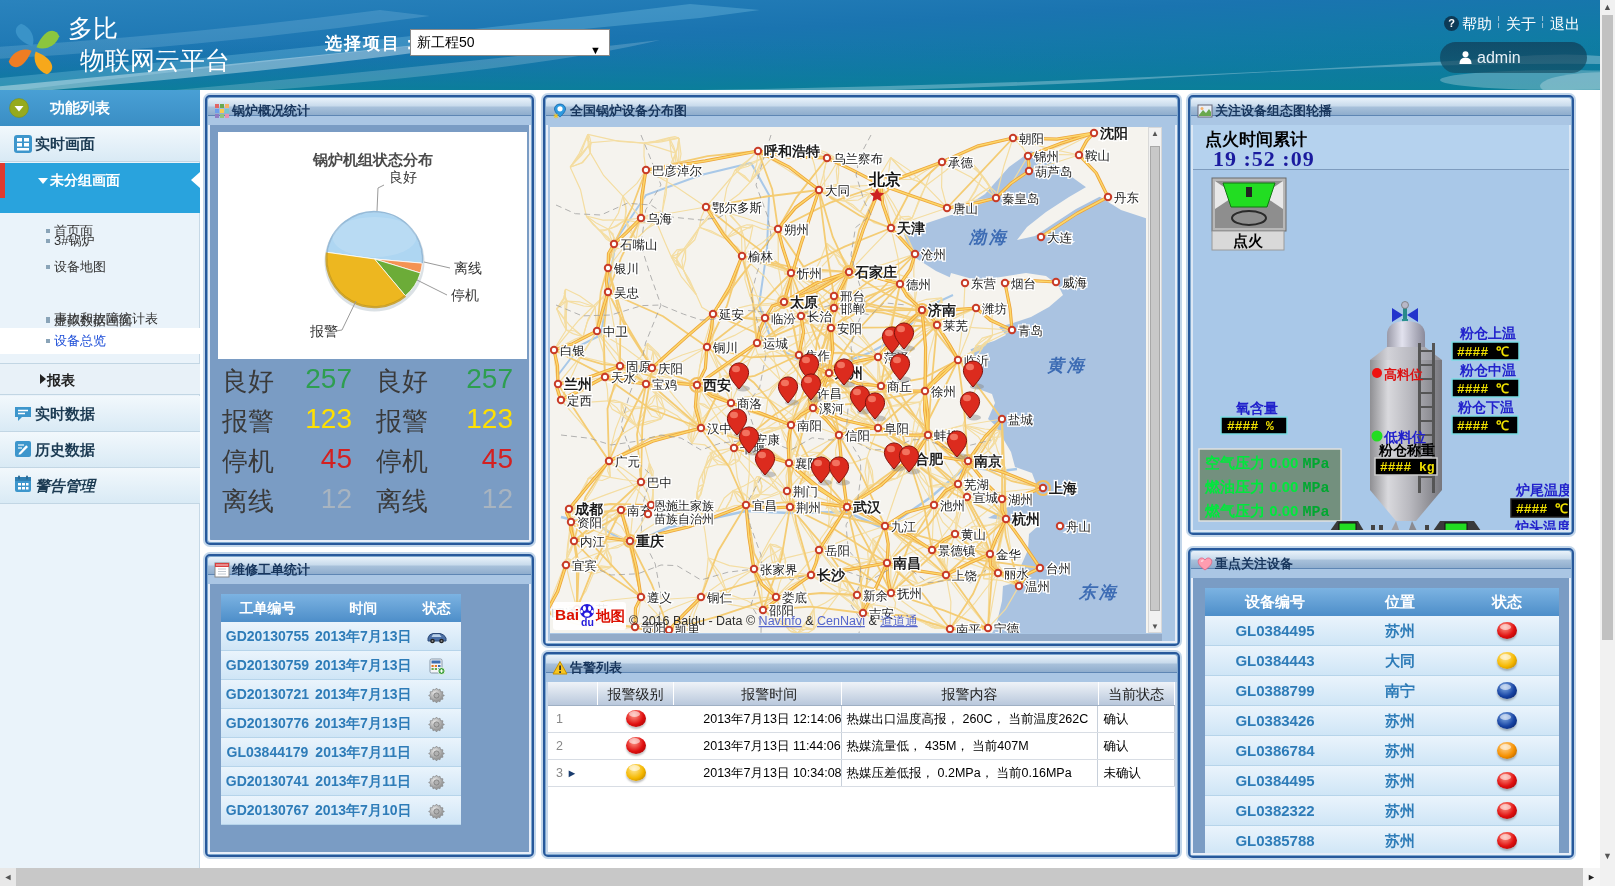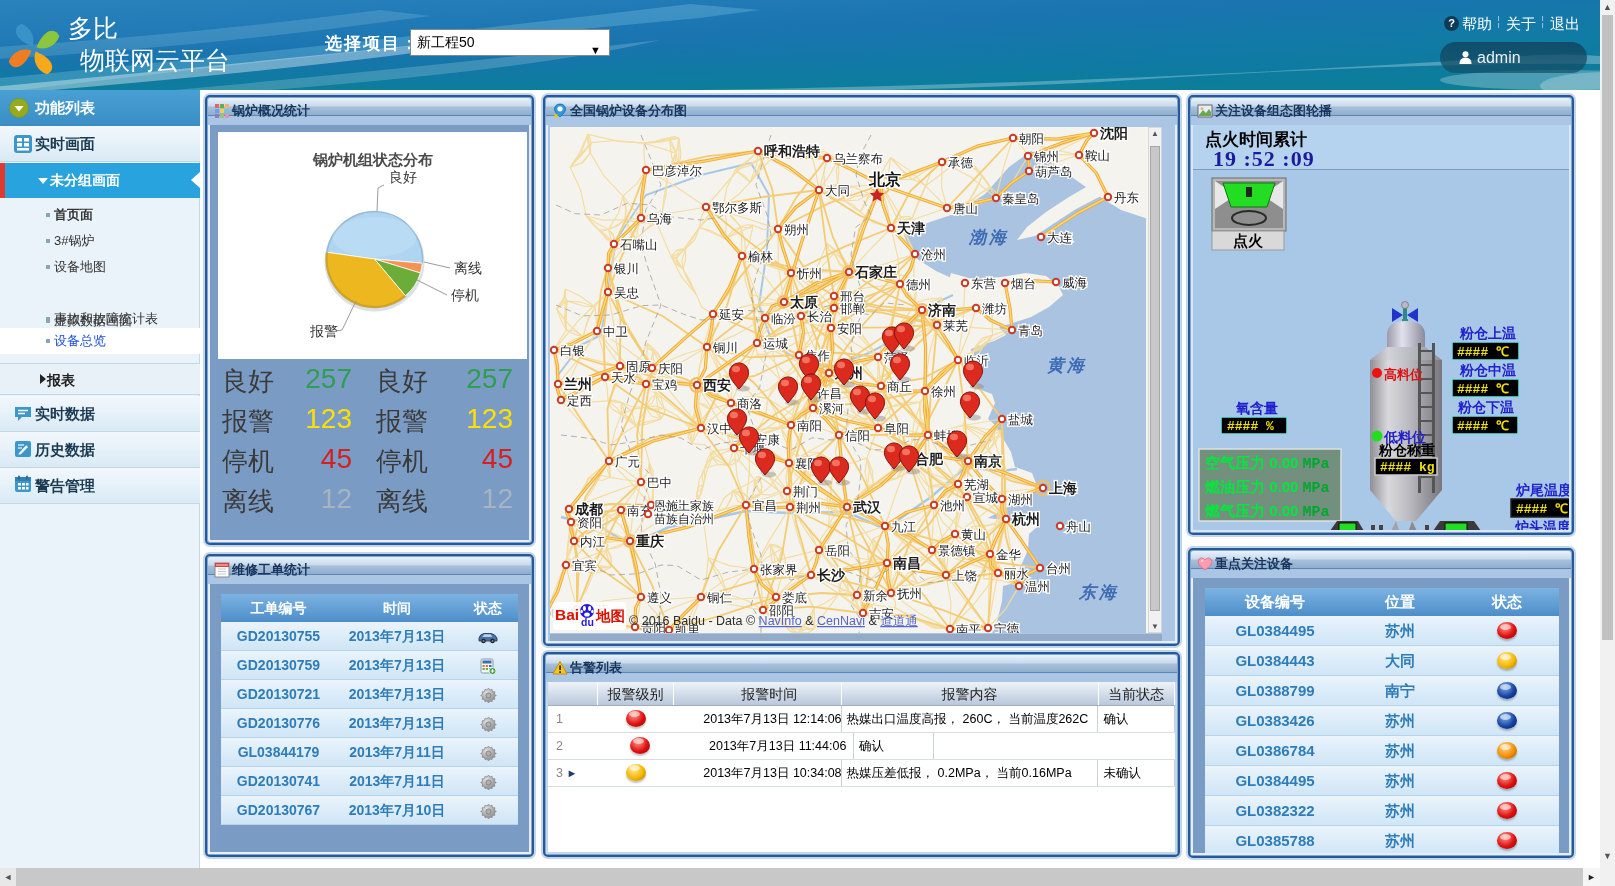--- a/index.html
+++ b/index.html
@@ -21,23 +21,23 @@
 
 #vsb { left:1600px; top:0; width:15px; height:886px; background:#f1f1f1; }
 #vsb .thumb { position:absolute; left:2px; top:15px; width:11px; height:625px; background:#c1c1c1; }
 #hsb { left:0; top:868px; width:1600px; height:18px; background:#c8c8c8; }
 #hsb .lbtn { position:absolute; left:0; top:0; width:16px; height:18px; background:#e8e8e8; color:#555; font-size:9px; text-align:center; line-height:18px; }
 #hsb .rbtn { position:absolute; left:1583px; top:0; width:17px; height:18px; background:#f5f5f5; color:#222; font-size:9px; text-align:center; line-height:18px; }
 #corner { left:1600px; top:850px; width:15px; height:14px; background:#f1f1f1; color:#555; font-size:9px; text-align:center; line-height:13px; }
 
 
 #sidebar { left:0; top:90px; width:200px; height:781px; background:#eaf3fa; border-right:1px solid #c6d8e6; }
-.sb-head { position:absolute; left:0; top:0; width:200px; height:36px; background:linear-gradient(#49a0d5,#3a8ec4); color:#fff; font-size:15px; font-weight:bold; line-height:36px; padding-left:35px; }
+.sb-head { position:absolute; left:0; top:0; width:200px; height:36px; background:linear-gradient(#49a0d5,#3a8ec4); color:#fff; font-size:15px; font-weight:bold; line-height:36px; padding-left:50px; }
 .sb-item { position:absolute; left:0; width:200px; height:36px; background:linear-gradient(#f2f8fc,#d9eaf5); border-bottom:1px solid #c2d6e4; color:#1b3a52; font-size:15px; font-weight:bold; line-height:35px; padding-left:35px; }
-.sb-sel { position:absolute; left:0; top:73px; width:200px; height:35px; background:#29a3dd; color:#fff; font-size:14px; font-weight:bold; line-height:35px; padding-left:50px; }
+.sb-sel { position:absolute; left:0; top:73px; width:200px; height:50px; background:#29a3dd; color:#fff; font-size:14px; font-weight:bold; line-height:35px; padding-left:50px; }
 .sb-sel .red { position:absolute; left:0; top:0; width:5px; height:35px; background:#e03a2f; }
 .sb-sel .tri { position:absolute; left:38px; top:15px; width:0; height:0; border-left:5px solid transparent; border-right:5px solid transparent; border-top:6px solid #fff; }
 .sb-sel .notch { position:absolute; right:0; top:9px; width:0; height:0; border-top:8px solid transparent; border-bottom:8px solid transparent; border-right:9px solid #fff; }
 .sb-sub { position:absolute; left:0; width:200px; height:26px; color:#333; font-size:13px; line-height:26px; padding-left:54px; }
 .sb-sub .bullet { position:absolute; left:46px; top:11px; width:4px; height:4px; background:#8aa4b8; }
 .sb-sub.cur { background:#fff; color:#1d4ed8; }
 .sb-rep { position:absolute; left:0; top:273px; width:200px; height:32px; background:#e8f1f8; border-top:1px solid #c2d6e4; border-bottom:1px solid #c2d6e4; color:#222; font-size:14px; font-weight:bold; line-height:32px; padding-left:47px; }
 .sb-rep .tri { position:absolute; left:40px; top:10px; width:0; height:0; border-top:5px solid transparent; border-bottom:5px solid transparent; border-left:6px solid #222; }
 
 
@@ -51,21 +51,21 @@
 
 #panelA { left:205px; top:95px; width:329px; height:450px; }
 #panelA .pbody { background:#7a9cc4; border:2px solid #e8eef8; border-top:none; border-radius:0 0 3px 3px; }
 #chartbox { position:absolute; left:8px; top:7px; width:309px; height:227px; background:#fff; }
 .strow { position:absolute; font-size:26px; color:#3a3a3a; }
 .stnum { position:absolute; font-size:28px; text-align:right; width:70px; }
 
 
 #panelB { left:205px; top:554px; width:329px; height:303px; }
 #panelB .pbody { background:#7a9cc4; border:2px solid #e8eef8; border-top:none; overflow:hidden; }
-.wtable { position:absolute; left:11px; top:10px; width:297px; }
+.wtable { position:absolute; left:11px; top:10px; width:240px; }
 .wth { display:flex; height:28px; background:linear-gradient(#7cb3e2,#4d8ec9); color:#fff; font-weight:bold; font-size:14px; line-height:28px; text-align:center; }
 .wtr { display:flex; height:29px; background:linear-gradient(#eaf4fc 0%,#cfe5f6 100%); color:#2e7cb8; font-weight:bold; font-size:14px; line-height:29px; text-align:center; border-bottom:1px solid #b6d4ea; }
 .wc1{width:115px;} .wc2{width:122px;} .wc3{width:60px;}
 
 
 #panelC { left:543px; top:95px; width:637px; height:551px; }
 #panelC .pbody { background:#f6f4ee; border:2px solid #e8eef8; border-top:none; overflow:hidden; }
 #mapview { position:absolute; left:2px; top:2px; width:598px; height:506px; overflow:hidden; background:#f6f4ee; }
 #map-vsb { position:absolute; left:600px; top:2px; width:14px; height:506px; background:#f1f1f1; border:1px solid #d8d8d8; }
 #map-vsb .thumb { position:absolute; left:1px; top:18px; width:10px; height:465px; background:#c8c8c8; border:1px solid #a8a8a8; }
@@ -147,30 +147,30 @@
     <div class="abs" id="admin-pill"><svg width="15" height="15" viewBox="0 0 16 16">
           <circle cx="8" cy="4.5" r="3.2" fill="#fff"></circle>
           <path d="M1.5 15 q0 -7 6.5 -7 q6.5 0 6.5 7 z" fill="#fff"></path>
         </svg>admin</div>
   </div>
 
   <div id="sidebar" class="abs">
     <div class="sb-head">功能列表</div>
     <div class="sb-item" style="top:36px;">实时画面</div>
     <div class="sb-sel"><span class="red"></span><span class="tri"></span>未分组画面<span class="notch"></span></div>
-    <div class="sb-sub" style="top:112px;font-weight:bold;"><span class="bullet"></span>首页面</div>
+    <div class="sb-sub" style="top:128px;"><span class="bullet"></span>首页面</div>
     <div class="sb-sub" style="top:138px;"><span class="bullet"></span>3#锅炉</div>
     <div class="sb-sub" style="top:164px;"><span class="bullet"></span>设备地图</div>
     <div class="sb-sub" style="top:190px;margin-top:28px;"><span class="bullet"></span>虚拟数据画面</div>
     <div class="sb-sub" style="top:216px;"><span class="bullet"></span>事故和故障统计表</div>
     <div class="sb-sub cur" style="top:238px;"><span class="bullet"></span>设备总览</div>
     <div class="sb-rep"><span class="tri"></span>报表</div>
     <div class="sb-item" style="top:306px;">实时数据</div>
     <div class="sb-item" style="top:342px;">历史数据</div>
-    <div class="sb-item" style="top:378px;">警告管理</div>
+    <div class="sb-item" style="top:378px;font-style:italic;">警告管理</div>
 
 <svg class="abs" style="left:9px;top:8px;" width="20" height="20" viewBox="0 0 20 20">
         <circle cx="10" cy="10" r="9.5" fill="#96aa1e" stroke="#7a8c12" stroke-width="0.5"></circle>
         <path d="M5.5 8 L14.5 8 L10 13.5 Z" fill="#fff"></path>
       </svg>
 <svg class="abs" style="left:13px;top:44px;" width="20" height="20" viewBox="0 0 20 20">
         <rect x="1" y="1" width="18" height="18" rx="3" fill="#3d96cc"></rect>
         <g fill="#fff">
           <rect x="4" y="4" width="5" height="3.5"></rect>
           <rect x="11" y="4" width="5" height="3.5"></rect>
@@ -2350,20 +2350,21 @@
           <div class="ac1" style="color:#888;padding-left:8px;text-align:left;">1</div>
           <div class="ac2" style="text-align:center;"><span class="ball red"></span></div>
           <div class="ac3">2013年7月13日 12:14:06</div>
           <div class="ac4">热媒出口温度高报， 260C， 当前温度262C</div>
           <div class="ac5">确认</div>
         </div>
       <div class="atr">
           <div class="ac1" style="color:#888;padding-left:8px;text-align:left;">2</div>
           <div class="ac2" style="text-align:center;"><span class="ball red"></span></div>
           <div class="ac3">2013年7月13日 11:44:06</div>
+          <div class="ac4">热媒流量低， 435M， 当前407M</div>
           <div class="ac5">确认</div>
         </div>
       <div class="atr">
           <div class="ac1" style="color:#888;padding-left:8px;text-align:left;">3 <span style="color:#1a3c6e;font-size:11px;">►</span></div>
           <div class="ac2" style="text-align:center;"><span class="ball yel"></span></div>
           <div class="ac3">2013年7月13日 10:34:08</div>
           <div class="ac4">热媒压差低报， 0.2MPa， 当前0.16MPa</div>
           <div class="ac5">未确认</div>
         </div>
     </div>

